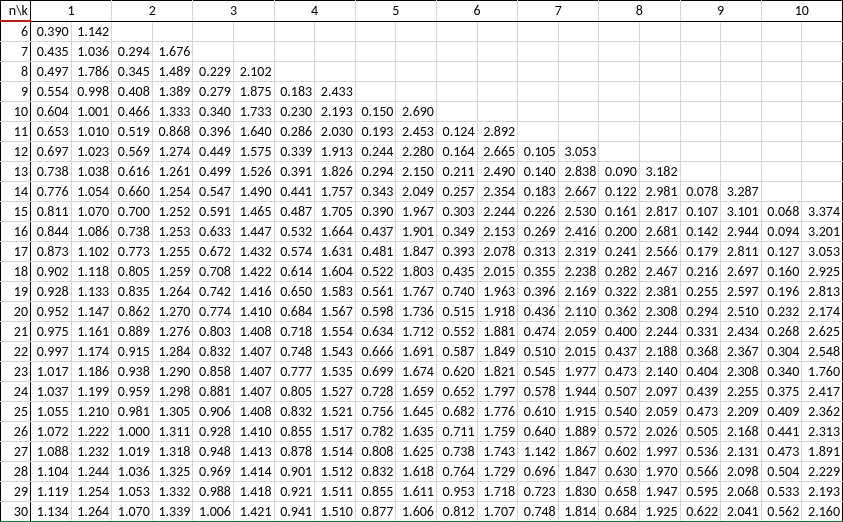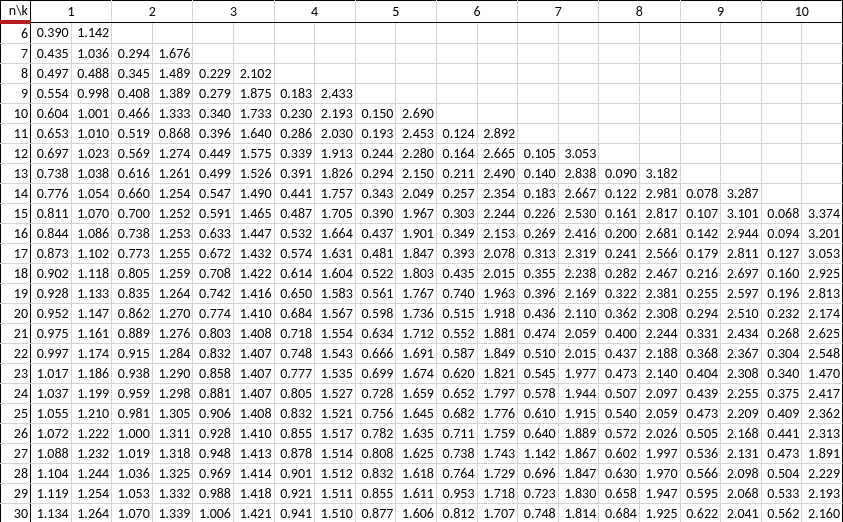--- a/index.html
+++ b/index.html
@@ -30,21 +30,21 @@
     text-align: center;
     border-top: 1px solid #000;
     border-left-color: #d4d4d4;
     border-right-color: #d4d4d4;
   }
   th.corner {
     width: 30px;
     text-align:right;
     border-left: 1px solid #000;
     border-right: 1px solid #000;
-    border-bottom: 4px solid #b91c1c;
+    border-bottom: 2px solid #b91c1c;
   }
   th.kgroup {
     border-bottom: 1px solid #000;
   }
   
   table tbody tr:last-child td { border-bottom: 7px solid #15803d; }
   td.rowhead {
     text-align: right;
     width: 30px;
     border-left: 1px solid #000;
@@ -121,21 +121,21 @@
         <td class="val"></td>
         <td class="val"></td>
         <td class="val"></td>
         <td class="val"></td>
         <td class="val"></td>
         <td class="val lastcol"></td>
       </tr>
       <tr>
         <td class="rowhead">8</td>
         <td class="val">0.497</td>
-        <td class="val">0.488</td>
+        <td class="val">1.786</td>
         <td class="val">0.345</td>
         <td class="val">1.489</td>
         <td class="val">0.229</td>
         <td class="val">2.102</td>
         <td class="val"></td>
         <td class="val"></td>
         <td class="val"></td>
         <td class="val"></td>
         <td class="val"></td>
         <td class="val"></td>
@@ -484,21 +484,21 @@
         <td class="val">1.674</td>
         <td class="val">0.620</td>
         <td class="val">1.821</td>
         <td class="val">0.545</td>
         <td class="val">1.977</td>
         <td class="val">0.473</td>
         <td class="val">2.140</td>
         <td class="val">0.404</td>
         <td class="val">2.308</td>
         <td class="val">0.340</td>
-        <td class="val lastcol">1.470</td>
+        <td class="val lastcol">1.760</td>
       </tr>
       <tr>
         <td class="rowhead">24</td>
         <td class="val">1.037</td>
         <td class="val">1.199</td>
         <td class="val">0.959</td>
         <td class="val">1.298</td>
         <td class="val">0.881</td>
         <td class="val">1.407</td>
         <td class="val">0.805</td>

